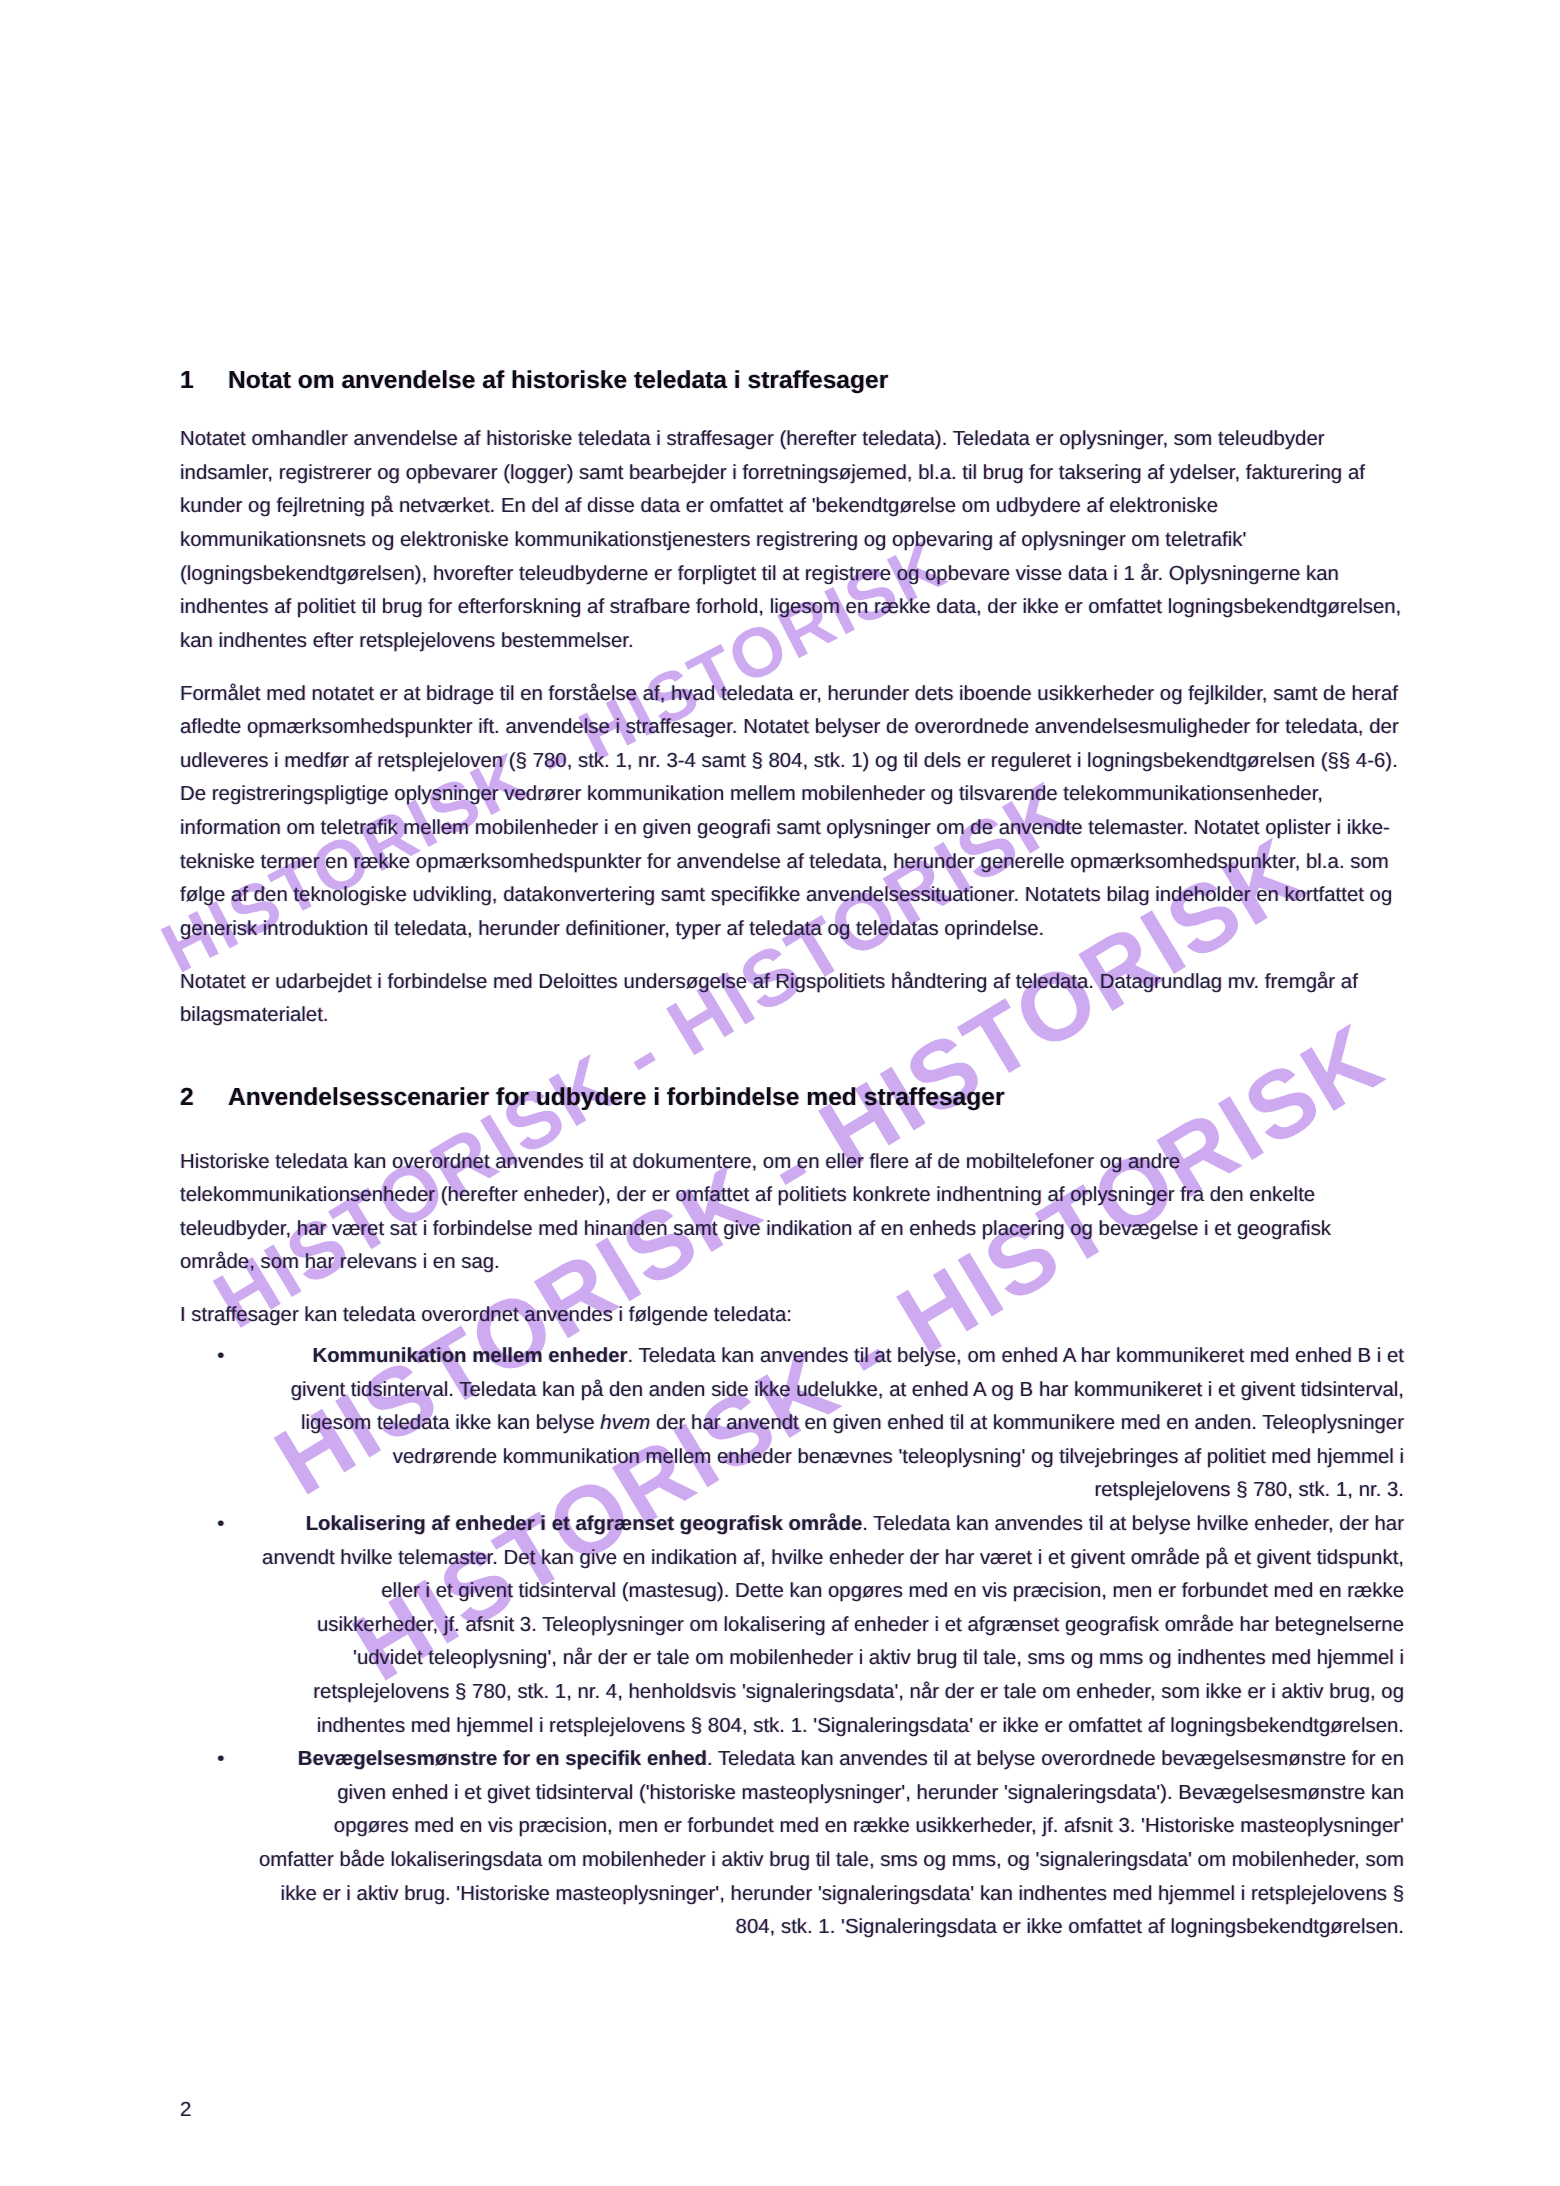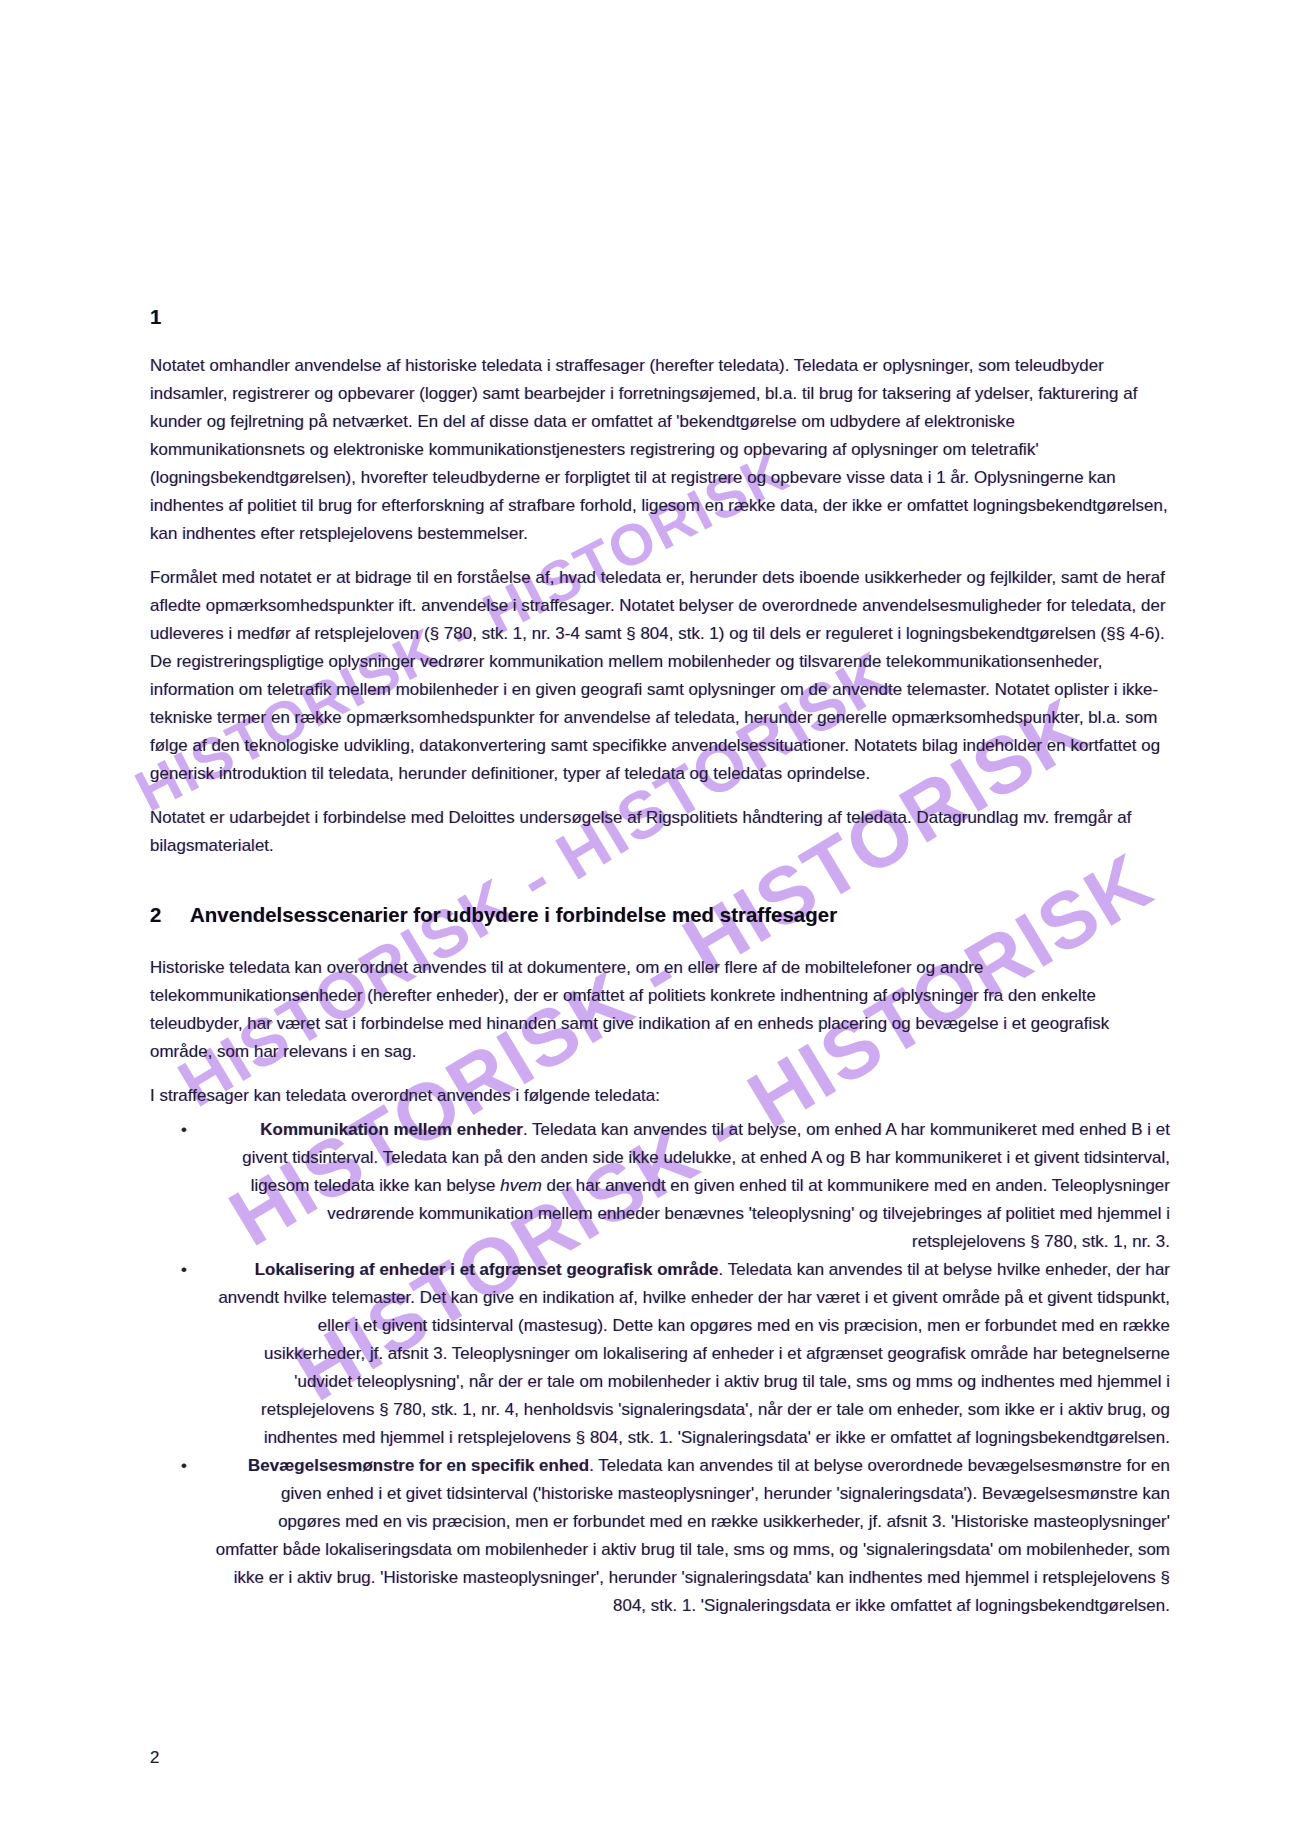--- a/index.html
+++ b/index.html
@@ -74,20 +74,21 @@
     <span class="wm wm1">HISTORISK - HISTORISK</span>
     <span class="wm wm2">HISTORISK - HISTORISK</span>
     <span class="wm wm3">HISTORISK - HISTORISK</span>
     <span class="wm wm4">HISTORISK - HISTORISK</span>
   </div>
 
   <div class="content">
 
     <div class="heading h1">
       <span class="h-num">1</span>
+      <span class="h-title">Notat om anvendelse af historiske teledata i straffesager</span>
     </div>
 
     <p>Notatet omhandler anvendelse af historiske teledata i straffesager (herefter teledata). Teledata er oplysninger, som teleudbyder indsamler, registrerer og opbevarer (logger) samt bearbejder i forretningsøjemed, bl.a. til brug for taksering af ydelser, fakturering af kunder og fejlretning på netværket. En del af disse data er omfattet af 'bekendtgørelse om udbydere af elektroniske kommunikationsnets og elektroniske kommunikationstjenesters registrering og opbevaring af oplysninger om teletrafik' (logningsbekendtgørelsen), hvorefter teleudbyderne er forpligtet til at registrere og opbevare visse data i 1 år. Oplysningerne kan indhentes af politiet til brug for efterforskning af strafbare forhold, ligesom en række data, der ikke er omfattet logningsbekendtgørelsen, kan indhentes efter retsplejelovens bestemmelser.</p>
     <p>Formålet med notatet er at bidrage til en forståelse af, hvad teledata er, herunder dets iboende usikkerheder og fejlkilder, samt de heraf afledte opmærksomhedspunkter ift. anvendelse i straffesager. Notatet belyser de overordnede anvendelsesmuligheder for teledata, der udleveres i medfør af retsplejeloven (§ 780, stk. 1, nr. 3-4 samt § 804, stk. 1) og til dels er reguleret i logningsbekendtgørelsen (§§ 4-6). De registreringspligtige oplysninger vedrører kommunikation mellem mobilenheder og tilsvarende telekommunikationsenheder, information om teletrafik mellem mobilenheder i en given geografi samt oplysninger om de anvendte telemaster. Notatet oplister i ikke-tekniske termer en række opmærksomhedspunkter for anvendelse af teledata, herunder generelle opmærksomhedspunkter, bl.a. som følge af den teknologiske udvikling, datakonvertering samt specifikke anvendelsessituationer. Notatets bilag indeholder en kortfattet og generisk introduktion til teledata, herunder definitioner, typer af teledata og teledatas oprindelse.</p>
     <p>Notatet er udarbejdet i forbindelse med Deloittes undersøgelse af Rigspolitiets håndtering af teledata. Datagrundlag mv. fremgår af bilagsmaterialet.</p>
 
     <div class="heading h2">
       <span class="h-num">2</span>
       <span class="h-title">Anvendelsesscenarier for udbydere i forbindelse med straffesager</span>
     </div>

